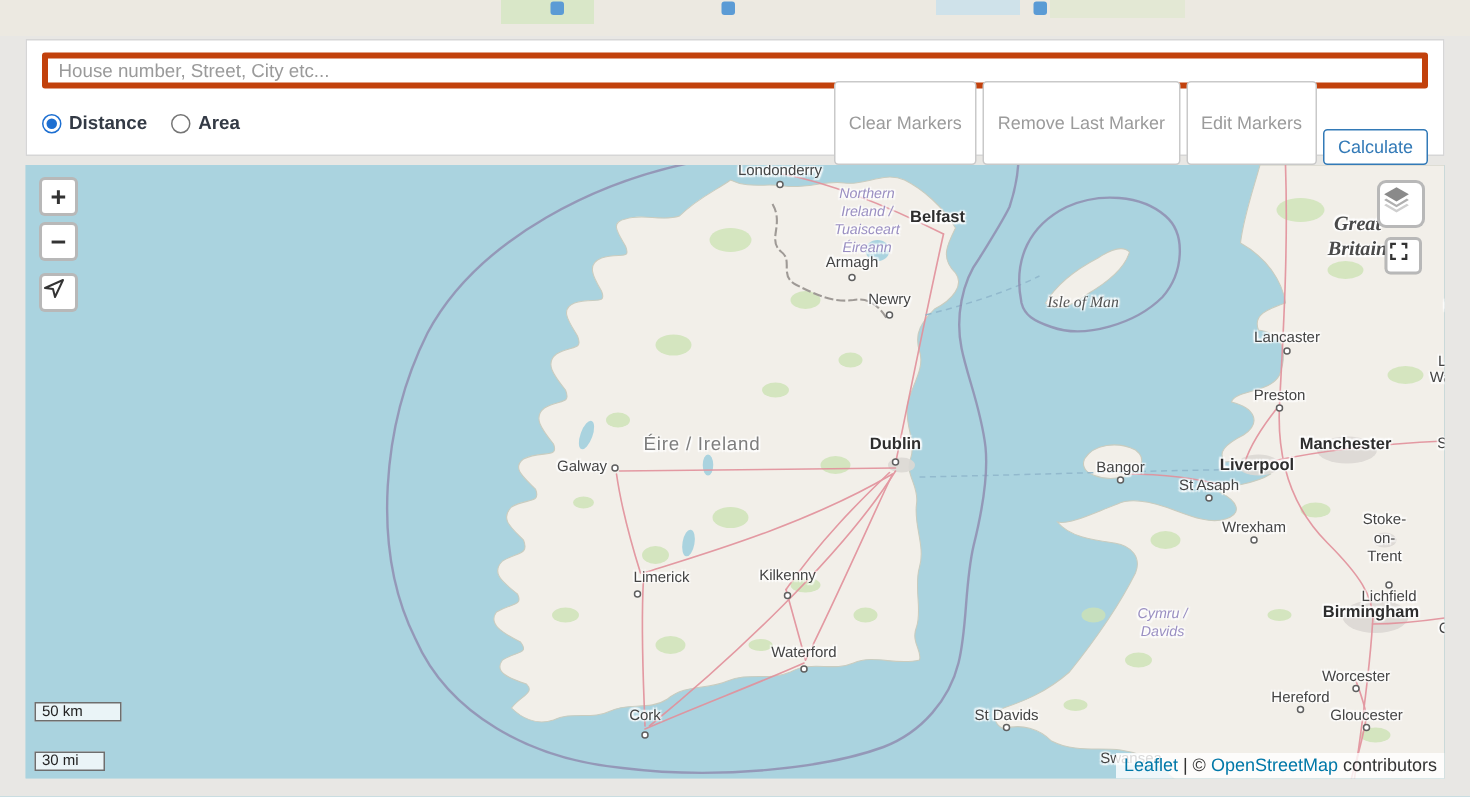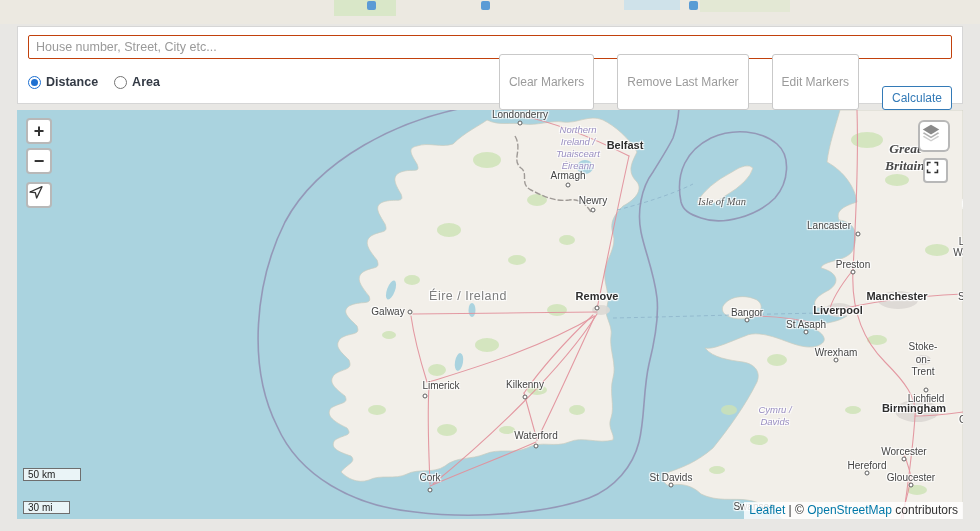--- a/index.html
+++ b/index.html
@@ -14,42 +14,42 @@
   .strip-patch { position:absolute; }
   .poi { position:absolute; width:9px; height:9px; border-radius:2px; background:#5b9bd5; }
 
   
   .panel {
     position:absolute; left:17px; top:26px; width:946px; height:78px;
     background:#ffffff; border:1px solid #d6d6d6;
   }
   .search-input {
     position:absolute; left:10px; top:8px; width:924px; height:24px;
-    border:1px solid #c2410c; border-radius:2px; padding:0 7px;
+    border:4px solid #c2410c; border-radius:2px; padding:0 7px;
     font-size:12.5px; color:#000000; font-family:"Liberation Sans", sans-serif;
     background:#fff; outline:none;
   }
   .search-input::placeholder { color:#9a9a9a; }
   .controls-row {
     position:absolute; left:10px; right:10px; top:42px; height:26px;
     display:flex; align-items:center;
   }
   .radio-group { display:flex; align-items:center; gap:16px; }
   .radio-opt { display:flex; align-items:center; gap:5px; cursor:pointer; }
   .radio-opt .lbl { font-weight:bold; color:#333a45; font-size:12.5px; }
   .radio {
     width:13px; height:13px; border-radius:50%; border:1.5px solid #757575;
     background:#fff; position:relative; flex:0 0 auto;
   }
   .radio.checked { border-color:#1d6fd1; }
   .radio.checked::after {
     content:""; position:absolute; left:2px; top:2px; right:2px; bottom:2px;
     border-radius:50%; background:#1d6fd1;
   }
-  .btns { margin-left:auto; display:flex; gap:23px; }
+  .btns { margin-left:auto; display:flex; gap:4px; }
   .btn {
     font-size:12px; padding:4px 9px; background:#fff; border:1px solid #c9c9c9;
     border-radius:3px; color:#9b9b9b; font-family:"Liberation Sans", sans-serif;
     cursor:pointer; white-space:nowrap;
   }
   .btn.primary { color:#337ab7; border-color:#337ab7;margin-top:32px; }
 
   
   .map {
     position:absolute; left:17px; top:110px; width:946px; height:409px;
@@ -291,21 +291,21 @@
       <div class="mlabel city" style="left: 503px; top: 5px;">Londonderry</div>
       <div class="mlabel purple" style="left: 561px; top: 38px;">Northern
 Ireland /
 Tuaisceart
 Éireann</div>
       <div class="mlabel city-bold" style="left: 608px; top: 36px;">Belfast</div>
       <div class="mlabel city" style="left: 551px; top: 66px;">Armagh</div>
       <div class="mlabel city" style="left: 576px; top: 91px;">Newry</div>
       <div class="mlabel island" style="left: 705px; top: 92px;">Isle of Man</div>
       <div class="mlabel island-big" style="left: 888px; top: 48px;">Great Britain</div>
-      <div class="mlabel city" style="left: 812px; top: 116px; text-align: center;">Lancaster</div>
+      <div class="mlabel city" style="left: 841px; top: 116px; text-align: center;">Lancaster</div>
       <div class="mlabel city" style="left: 836px; top: 155px;">Preston</div>
       <div class="mlabel city" style="left: 953px; top: 95px;">Rip</div>
       <div class="mlabel city" style="left: 950px; top: 132px;">Lee</div>
       <div class="mlabel city" style="left: 946px; top: 143px;">Wak</div>
       <div class="mlabel city" style="left: 950px; top: 187px;">She</div>
       <div class="mlabel city-bold" style="left: 821px; top: 201px;">Liverpool</div>
       <div class="mlabel city-bold" style="left: 880px; top: 187px;">Manchester</div>
       <div class="mlabel city" style="left: 730px; top: 203px;">Bangor</div>
       <div class="mlabel city" style="left: 789px; top: 215px;">St Asaph</div>
       <div class="mlabel city" style="left: 819px; top: 243px;">Wrexham</div>
@@ -315,21 +315,21 @@
       <div class="mlabel city-bold" style="left: 897px; top: 299px;">Birmingham</div>
       <div class="mlabel city" style="left: 951px; top: 310px;">Cov</div>
       <div class="mlabel purple" style="left: 758px; top: 306px;">Cymru /
 Davids</div>
       <div class="mlabel city" style="left: 887px; top: 342px;">Worcester</div>
       <div class="mlabel city" style="left: 850px; top: 356px;">Hereford</div>
       <div class="mlabel city" style="left: 894px; top: 368px;">Gloucester</div>
       <div class="mlabel city" style="left: 654px; top: 368px;">St Davids</div>
       <div class="mlabel city" style="left: 737px; top: 397px;">Swansea</div>
       <div class="mlabel region" style="left: 451px; top: 187px; text-align: right;">Éire / Ireland</div>
-      <div class="mlabel city-bold" style="left: 580px; top: 187px;">Remove</div>
+      <div class="mlabel city-bold" style="left: 580px; top: 187px;">Dublin</div>
       <div class="mlabel city" style="left: 371px; top: 202px;">Galway</div>
       <div class="mlabel city" style="left: 408px; top: 276px; padding-left: 32px;">Limerick</div>
       <div class="mlabel city" style="left: 508px; top: 275px;">Kilkenny</div>
       <div class="mlabel city" style="left: 519px; top: 326px;">Waterford</div>
       <div class="mlabel city" style="left: 413px; top: 368px;">Cork</div>
       <div class="marker-dot" style="left: 580px; top: 198px;"></div>
       <div class="marker-dot" style="left: 393px; top: 202px;"></div>
       <div class="marker-dot" style="left: 508px; top: 287px;"></div>
       <div class="marker-dot" style="left: 413px; top: 380px;"></div>
       <div class="marker-dot" style="left: 519px; top: 336px;"></div>

